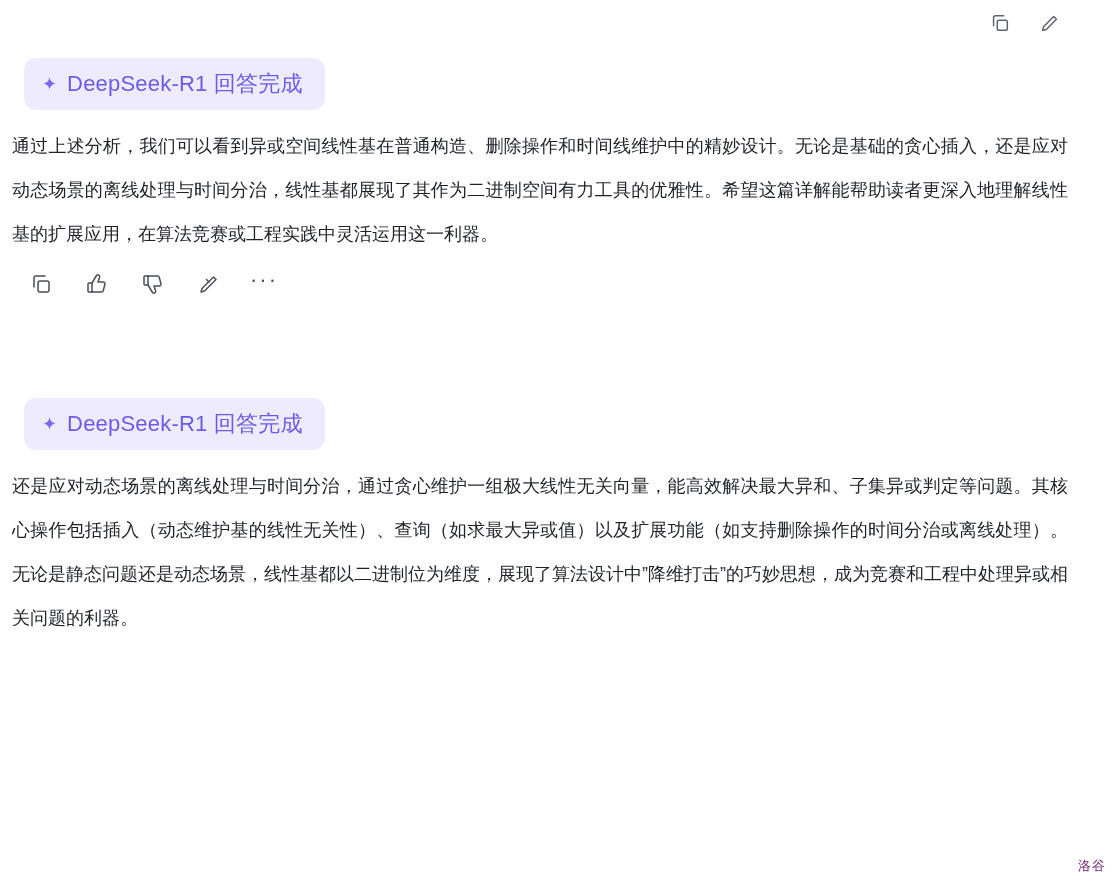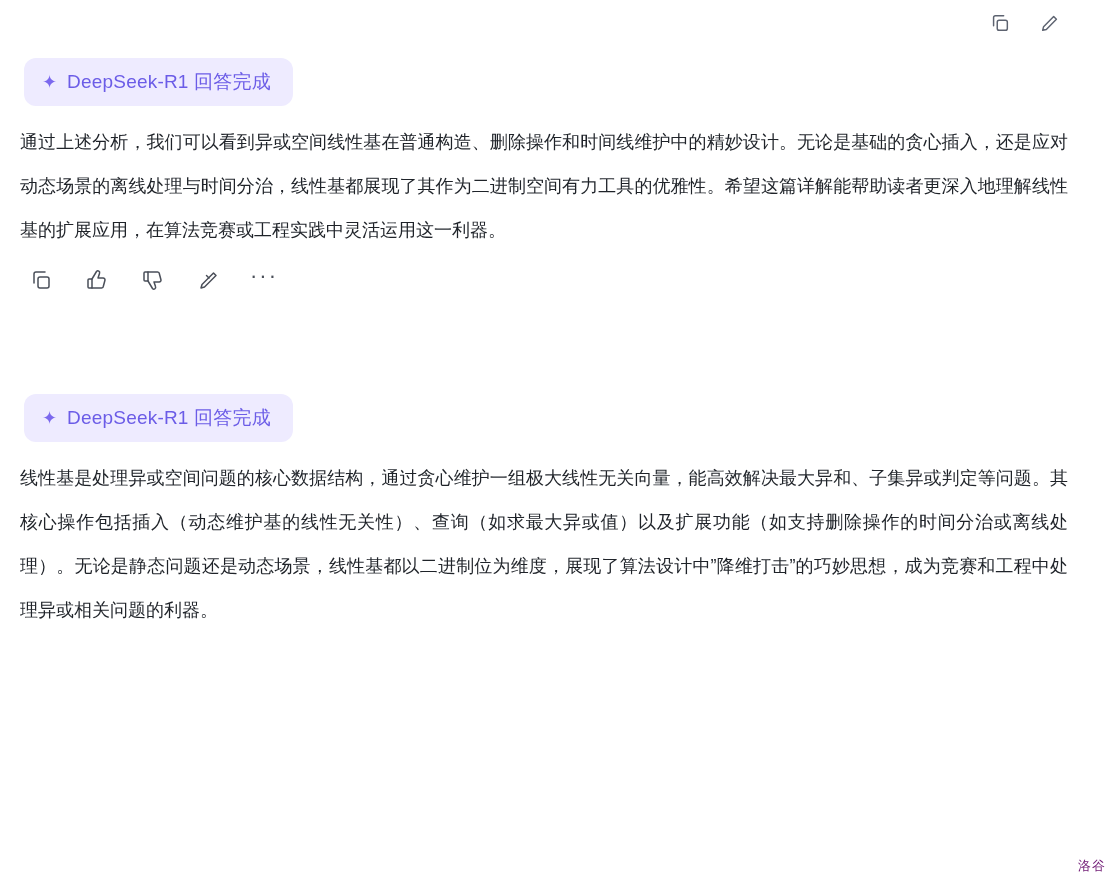--- a/index.html
+++ b/index.html
@@ -82,27 +82,27 @@
     border-radius: 12px;
     padding: 11px 22px 11px 18px;
   }
   .spark {
     color: #7b68ee;
     font-size: 18px;
     line-height: 1;
   }
   .model-banner-text {
     color: #6b5ce7;
-    font-size: 19px;
+    font-size: 22px;
     letter-spacing: .2px;
   }
 
   
   .answer {
-    padding: 14px 44px 0 20px;
+    padding: 14px 44px 0 12px;
     font-size: 18px;
     line-height: 44px;
     color: #1f2329;
     text-align: justify;
   }
 
   
   .answer-actions {
     display: flex;
     align-items: center;
@@ -197,17 +197,17 @@
 
   <div class="gap-md"></div>
 
   <div class="model-banner-row">
     <div class="model-banner">
       <span class="spark">✦</span>
       <span class="model-banner-text">DeepSeek-R1 回答完成</span>
     </div>
   </div>
 
-  <div class="answer">线性基是处理异或空间问题的核心数据结构，通过贪心维护一组极大线性无关向量，能高效解决最大异和、子集异或判定等问题。其核心操作包括插入（动态维护基的线性无关性）、查询（如求最大异或值）以及扩展功能（如支持删除操作的时间分治或离线处理）。无论是静态问题还是动态场景，线性基都以二进制位为维度，展现了算法设计中”降维打击”的巧妙思想，成为竞赛和工程中处理异或相关问题的利器。</div>
+  <div class="answer">还是应对动态场景的离线处理与时间分治，通过贪心维护一组极大线性无关向量，能高效解决最大异和、子集异或判定等问题。其核心操作包括插入（动态维护基的线性无关性）、查询（如求最大异或值）以及扩展功能（如支持删除操作的时间分治或离线处理）。无论是静态问题还是动态场景，线性基都以二进制位为维度，展现了算法设计中”降维打击”的巧妙思想，成为竞赛和工程中处理异或相关问题的利器。</div>
 
 </div>
 
 <div class="watermark">洛谷</div>
 
 </body></html>

